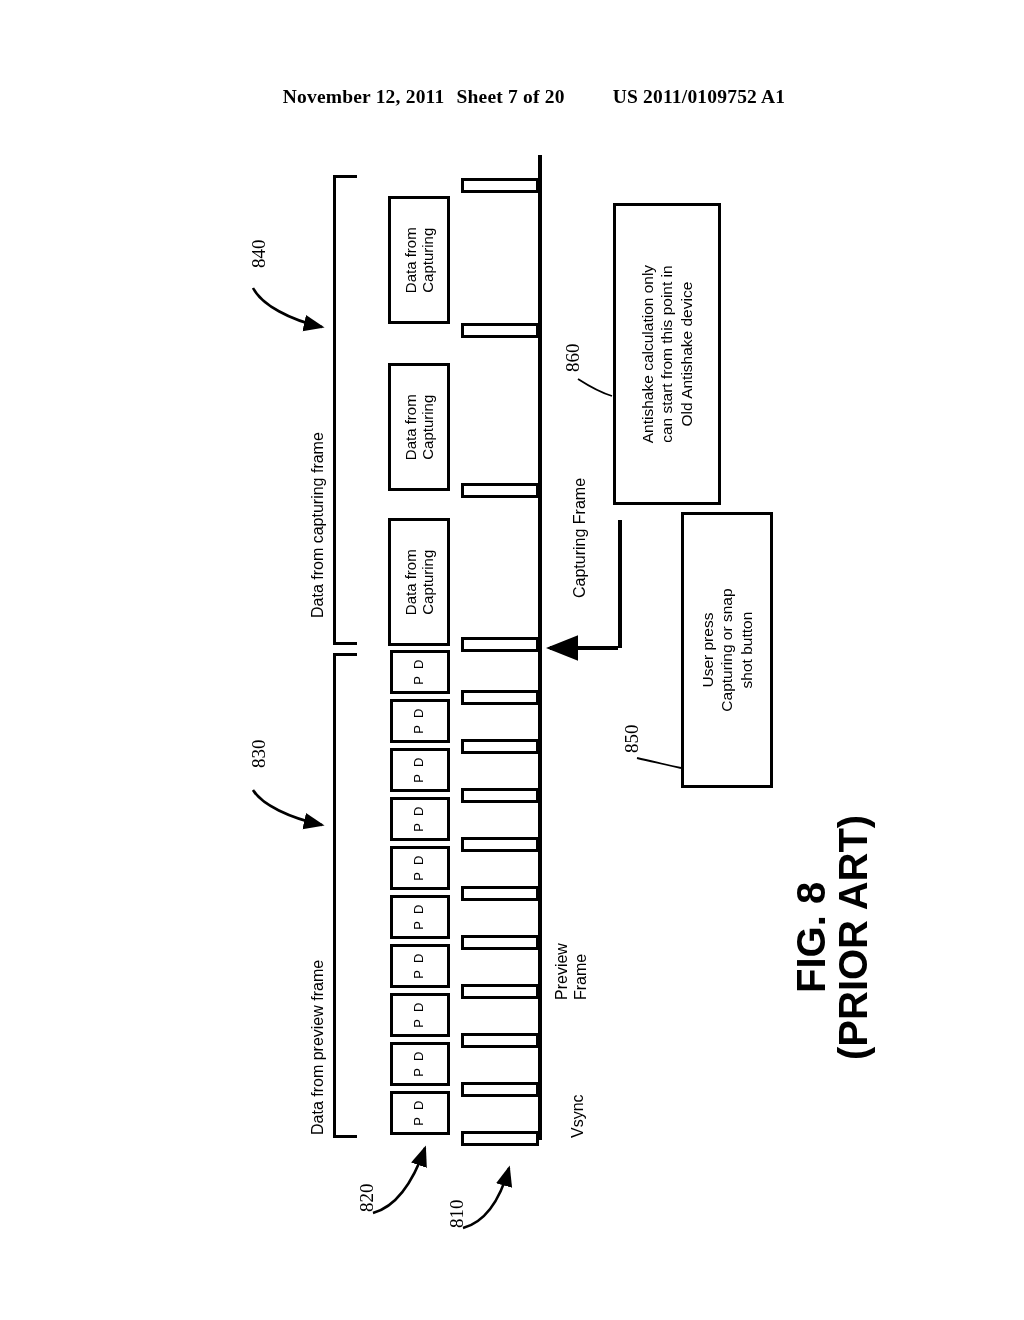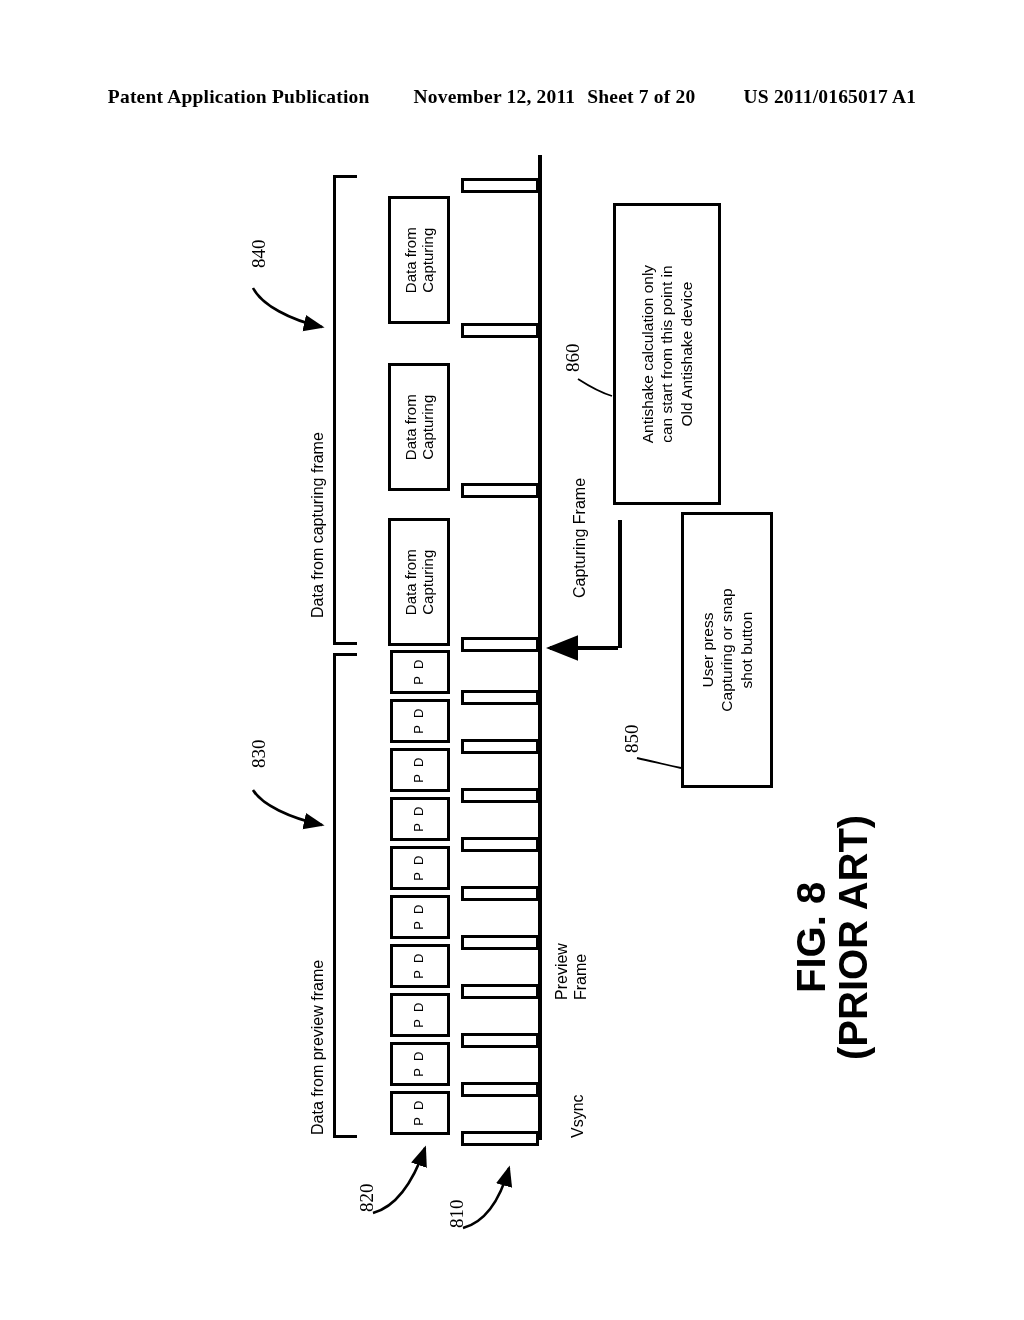--- a/index.html
+++ b/index.html
@@ -133,27 +133,26 @@
 
   svg.overlay{
     position:absolute;left:0;top:0;width:1024px;height:1320px;
     pointer-events:none;
   }
 </style>
 </head>
 <body>
 
 <div id="pub-header">
-  <span class="h-seg">Patent Application Publication</span>
   <span class="gap1"></span>
   <span class="h-seg">November 12, 2011</span>
   <span class="gap2"></span>
   <span class="h-seg">Sheet 7 of 20</span>
   <span class="gap3"></span>
-  <span class="h-seg">US 2011/0165017 A1</span>
+  <span class="h-seg">US 2011/0109752 A1</span>
 </div>
 
 <div id="figure">
 
   <div id="vsync-axis"></div>
 
   <div class="pulse" style="left:461px;top:178px;width:78px;"></div>
   <div class="pulse" style="left:461px;top:323px;width:78px;"></div>
   <div class="pulse" style="left:461px;top:483px;width:78px;"></div>
   <div class="pulse" style="left:461px;top:637px;width:78px;"></div>

